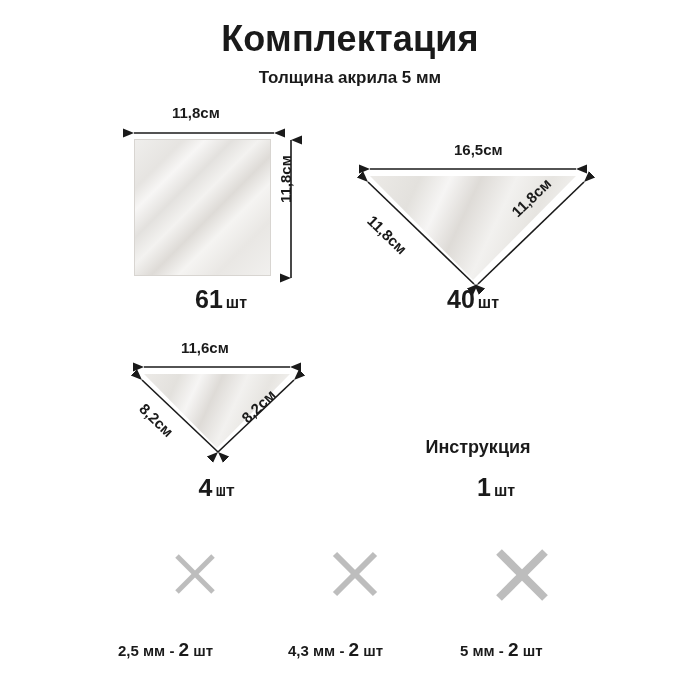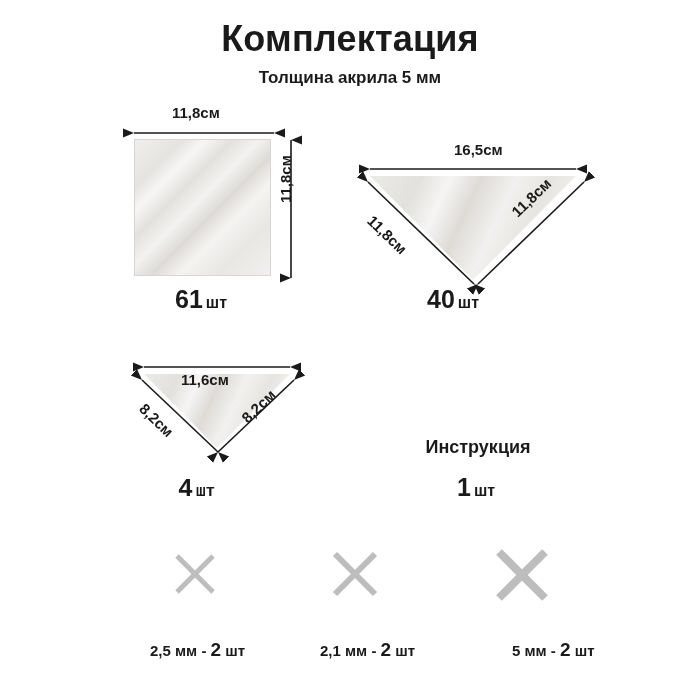--- a/index.html
+++ b/index.html
@@ -44,20 +44,21 @@
     font-size: 15px;
     font-weight: bold;
     color: #1a1a1a;
     white-space: nowrap;
   }
   .count {
     position: absolute;
     white-space: nowrap;
     font-size: 16px;
     font-weight: bold;
+    margin-left: 20px;
   }
   .count .num {
     font-size: 25px;
     font-weight: bold;
     margin-right: 3px;
   }
   .arrow-svg { position: absolute; overflow: visible; }
 
   
   .square-tile {
@@ -112,21 +113,20 @@
   
   .cross {
     position: absolute;
     color: #b9b9b9;
   }
   .cross-caption {
     position: absolute;
     font-size: 15px;
     font-weight: bold;
     white-space: nowrap;
-    margin-left: 32px;
   }
   .cross-caption .num { font-size: 19px; font-weight: bold; }
 </style>
 </head>
 <body>
 
 <div class="title">Комплектация</div>
 <div class="subtitle">Толщина акрила 5 мм</div>
 
 <div>
@@ -185,21 +185,21 @@
     <span class="num">40</span><span>шт</span>
   </div>
 </div>
 
 <div>
   <div class="tri-small"></div>
 
   <svg class="arrow-svg" style="left:138px; top:360px;" width="158" height="14">
     <line x1="6" y1="7" x2="152" y2="7" stroke="#1a1a1a" stroke-width="1.6" marker-start="url(#ahL)" marker-end="url(#ahR)"></line>
   </svg>
-  <div class="dim-label" style="left:181px; top:339px;margin-top:32px;">11,6см</div>
+  <div class="dim-label" style="left:181px; top:339px;">11,6см</div>
 
   <svg class="arrow-svg" style="left:136px; top:376px;" width="90" height="82">
     <line x1="6" y1="4" x2="82" y2="76" stroke="#1a1a1a" stroke-width="1.6" marker-start="url(#ahL)" marker-end="url(#ahR)"></line>
   </svg>
   <div class="dim-label" style="left:148px; top:400px; transform:rotate(44deg); transform-origin:left top;">8,2см</div>
 
   <svg class="arrow-svg" style="left:210px; top:376px;" width="92" height="82">
     <line x1="84" y1="4" x2="8" y2="76" stroke="#1a1a1a" stroke-width="1.6" marker-start="url(#ahL)" marker-end="url(#ahR)"></line>
   </svg>
   <div class="dim-label" style="left:238px; top:414px; transform:rotate(-44deg); transform-origin:left top;">8,2см</div>
@@ -225,25 +225,25 @@
     <span>2,5 мм - </span><span class="num">2</span><span> шт</span>
   </div>
 </div>
 
 <div>
   <svg class="cross" style="left:330px; top:549px;" width="50" height="50">
     <line x1="5" y1="5" x2="45" y2="45" stroke="#bdbdbd" stroke-width="6" stroke-linecap="butt"></line>
     <line x1="45" y1="5" x2="5" y2="45" stroke="#bdbdbd" stroke-width="6" stroke-linecap="butt"></line>
   </svg>
   <div class="cross-caption" style="left:288px; top:639px;">
-    <span>2,1 мм - </span><span class="num">2</span><span> шт</span>
+    <span>4,3 мм - </span><span class="num">2</span><span> шт</span>
   </div>
 </div>
 
 <div>
   <svg class="cross" style="left:494px; top:547px;" width="56" height="56">
     <line x1="5" y1="5" x2="51" y2="51" stroke="#bdbdbd" stroke-width="8" stroke-linecap="butt"></line>
     <line x1="51" y1="5" x2="5" y2="51" stroke="#bdbdbd" stroke-width="8" stroke-linecap="butt"></line>
   </svg>
-  <div class="cross-caption" style="left:480px; top:639px;">
+  <div class="cross-caption" style="left:460px; top:639px;">
     <span>5 мм - </span><span class="num">2</span><span> шт</span>
   </div>
 </div>
 
 </body></html>

